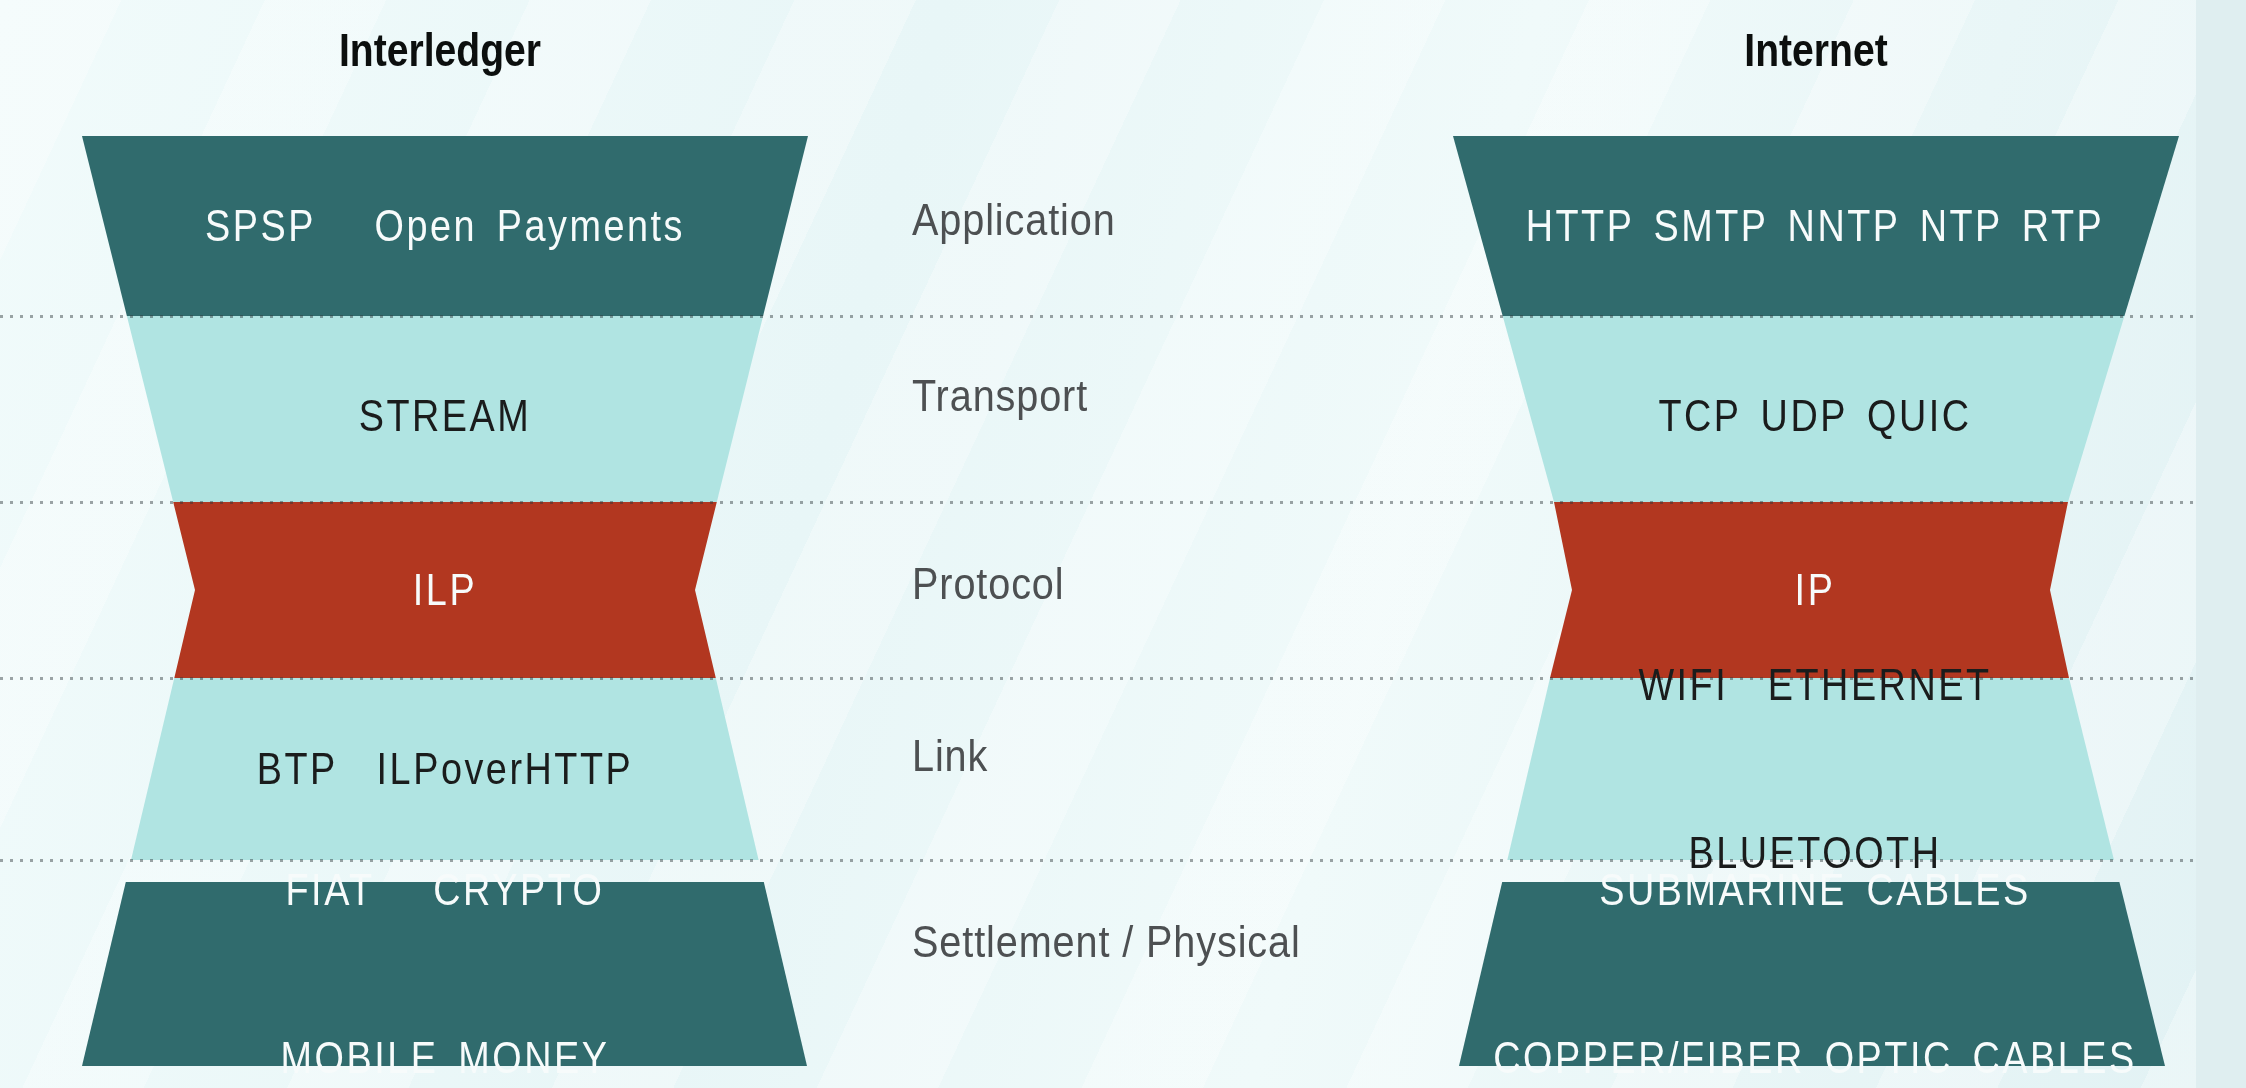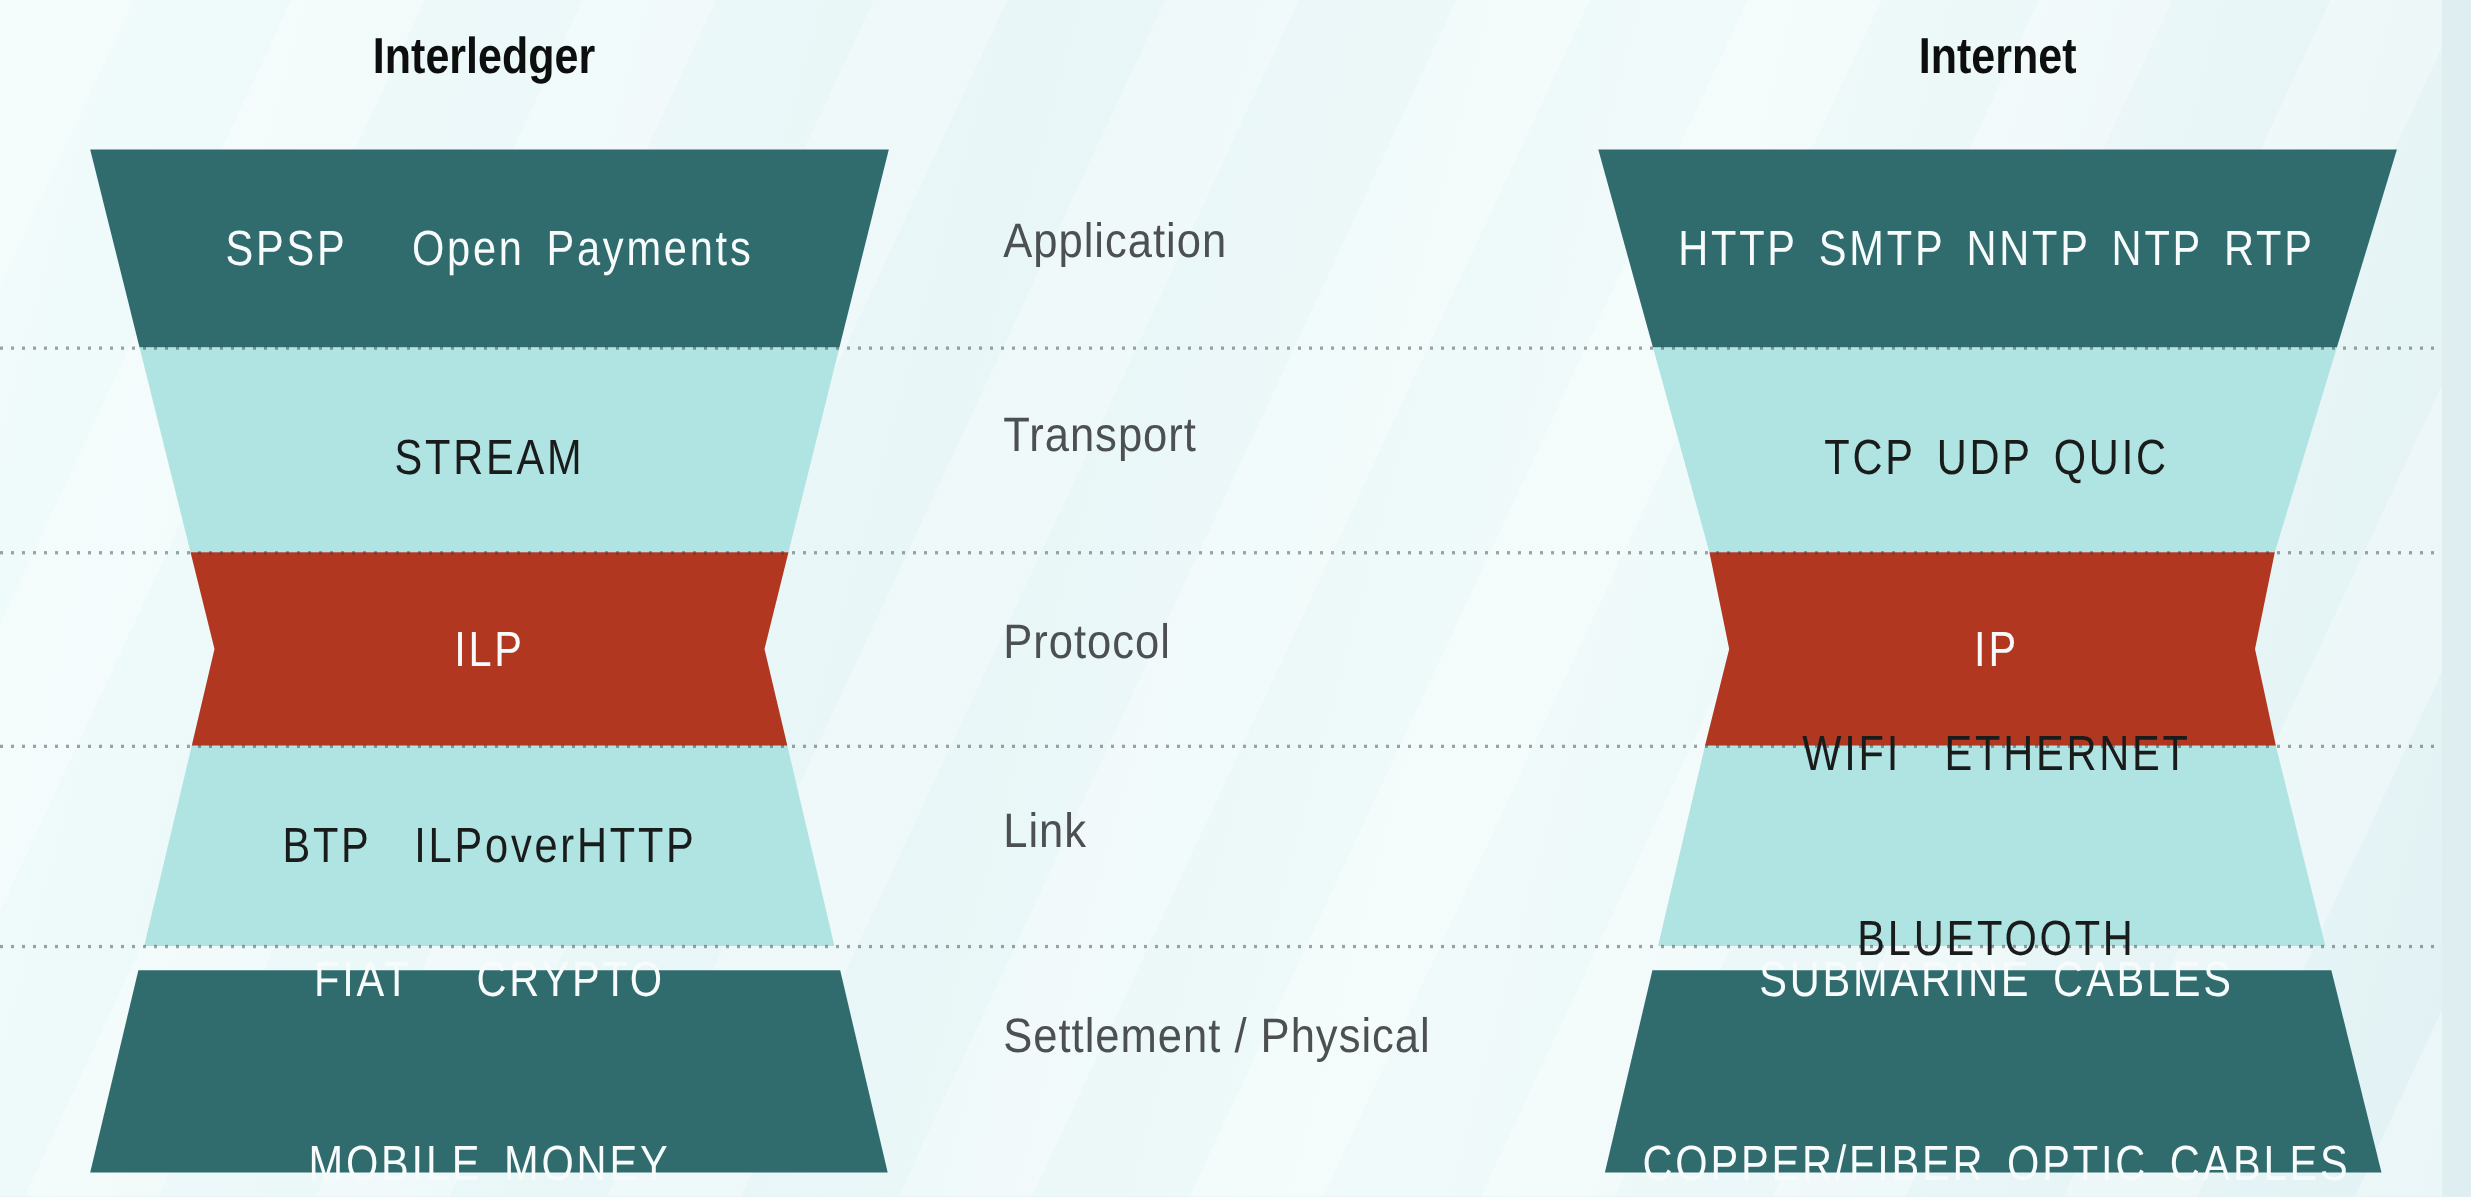--- a/index.html
+++ b/index.html
@@ -2,21 +2,20 @@
 <html style="--dark-teal: #306b6d; --light-teal: #b0e4e2; --red: #b23720; --title-black: #0c0f0e; --text-on-dark: #f7fbfb; --text-on-light: #1a1c1c; --label-gray: #4d5052; --dot: rgba(45,55,58,0.45);"><head>
 <meta charset="utf-8">
 <style>
   html,body{margin:0;padding:0;background:#dfeef0;}
   .stage{
     position:relative;
     width:2196px;height:1088px;
     overflow:hidden;
     font-family:"Liberation Sans", sans-serif;
     background:linear-gradient(105deg,#f1fbfb 0%,#e8f6f7 38%,#f0fafa 62%,#e2f2f4 100%);
-    padding-left:24px;
   }
   .stage::before{
     content:"";
     position:absolute;inset:0;
     background:repeating-linear-gradient(115deg,
       rgba(255,255,255,0.30) 0 110px,
       rgba(255,255,255,0.00) 110px 240px);
     pointer-events:none;
   }
   svg.shapes{position:absolute;left:0;top:0;}

